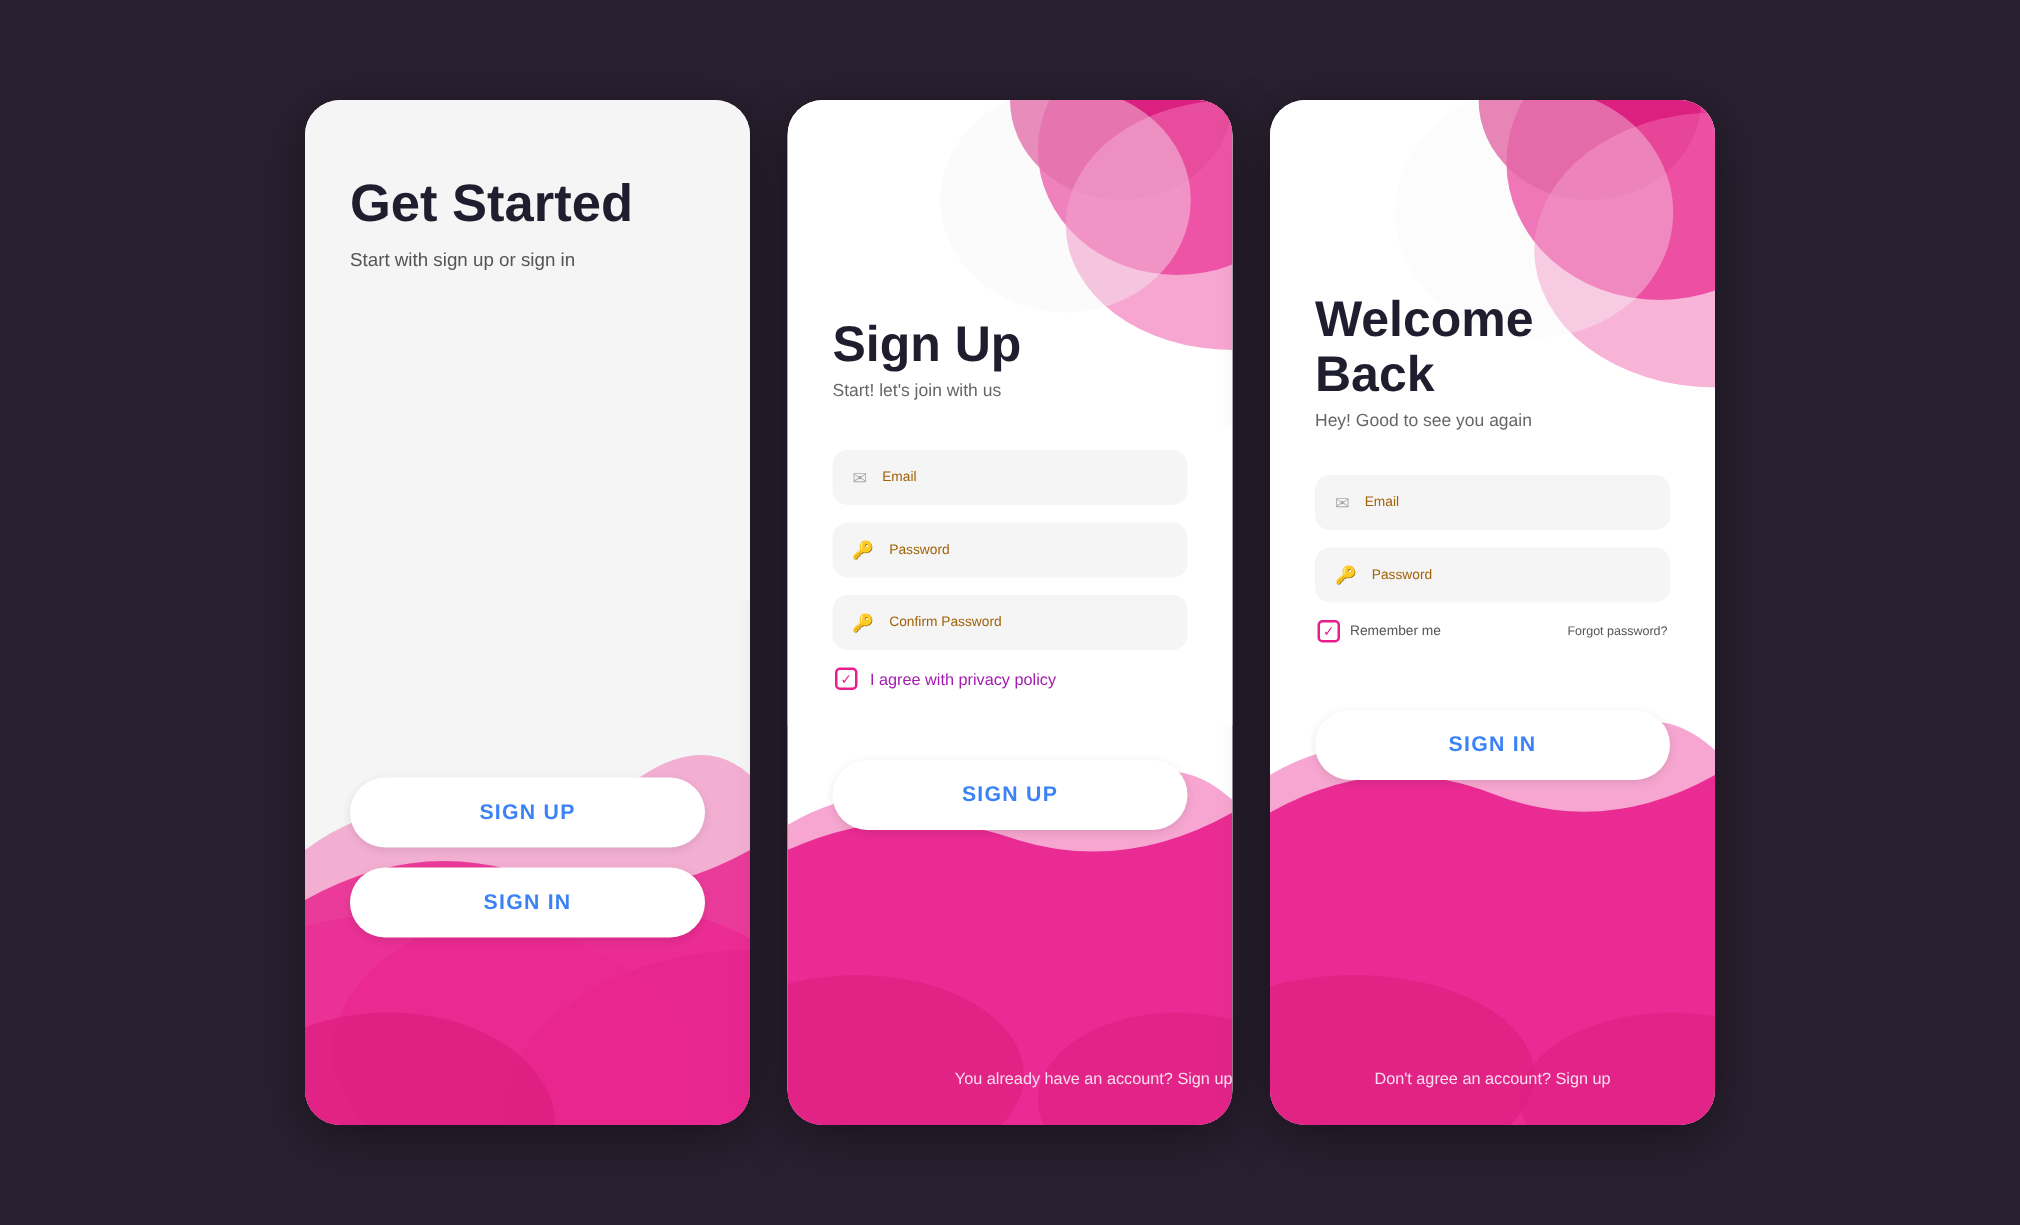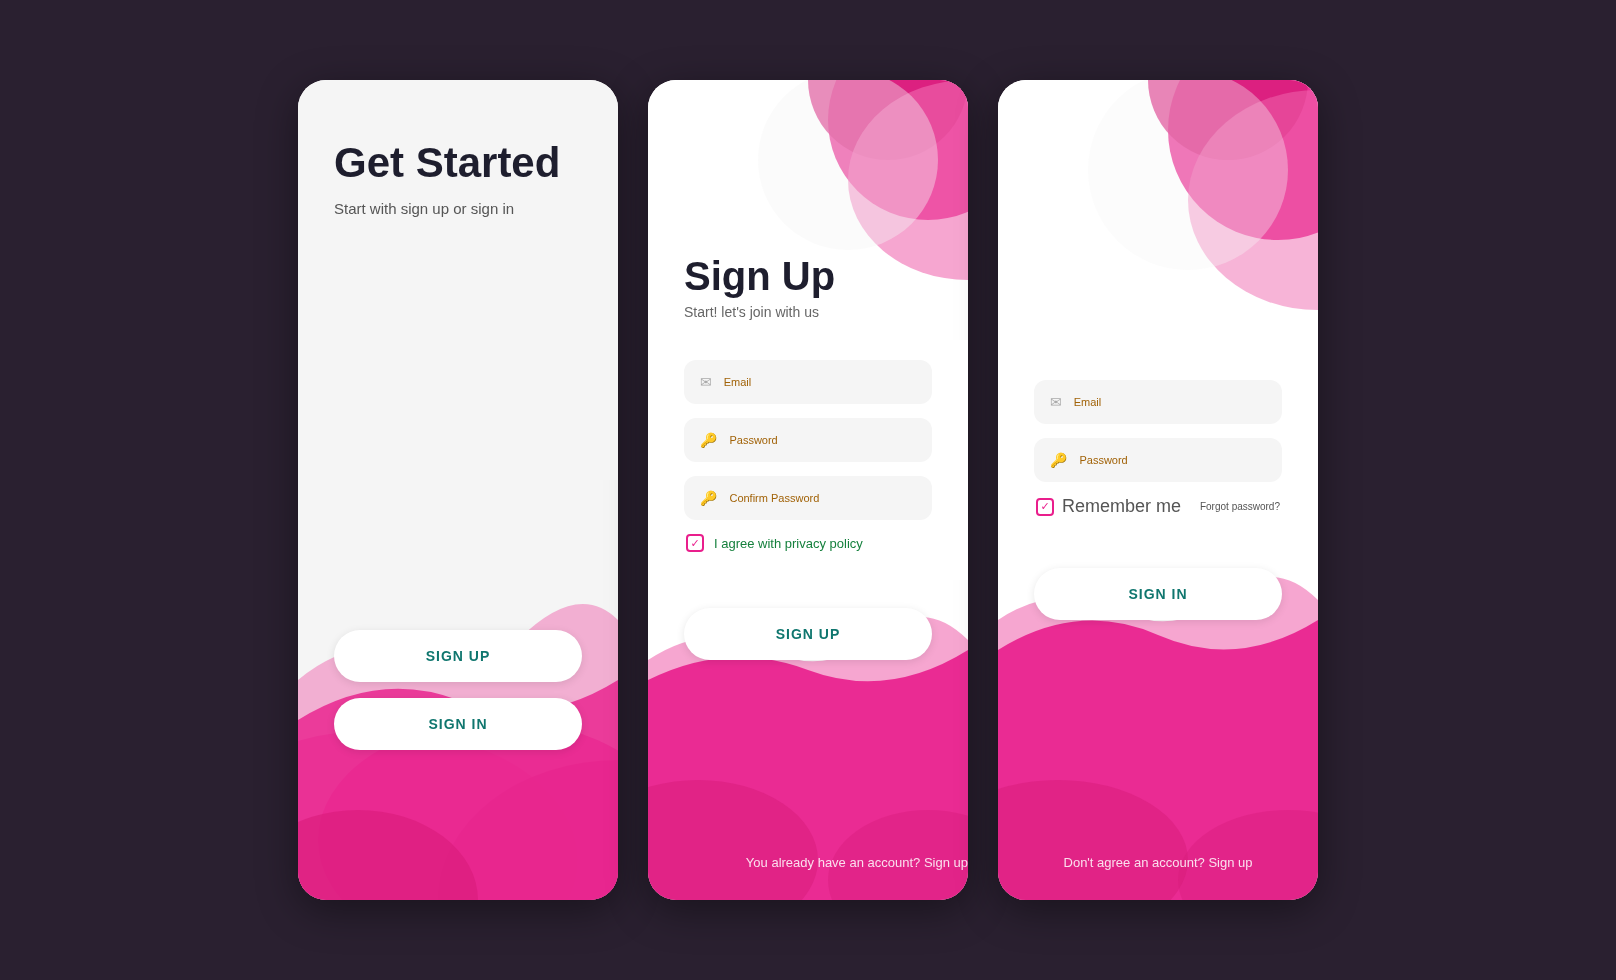--- a/index.html
+++ b/index.html
@@ -12,21 +12,21 @@
       font-family: 'Segoe UI', Arial, sans-serif;
       padding: 40px 20px;
     }
     .screens-container {
       display: flex;
       gap: 30px;
       align-items: center;
       justify-content: center;
     }
     .screen {
-      width: 320px;
+      width: 356px;
       min-height: 820px;
       border-radius: 28px;
       overflow: hidden;
       position: relative;
       background: #f5f5f5;
       display: flex;
       flex-direction: column;
       box-shadow: 0 10px 40px rgba(0,0,0,0.4);
     }
 
@@ -72,23 +72,23 @@
       gap: 16px;
       padding: 0 36px;
       z-index: 10;
     }
     .btn-pill {
       width: 100%;
       padding: 18px;
       border-radius: 50px;
       border: none;
       background: white;
-      font-size: 14px;
+      font-size: 17px;
       font-weight: 800;
-      color: #0f766e;
+      color: #3b82f6;
       letter-spacing: 1px;
       cursor: pointer;
       text-transform: uppercase;
       box-shadow: 0 2px 8px rgba(0,0,0,0.1);
     }
 
     
     .screen2 {
       background: white;
     }
@@ -166,21 +166,21 @@
       justify-content: center;
       flex-shrink: 0;
       background: white;
     }
     .checkbox-check {
       color: #e91e8c;
       font-size: 11px;
     }
     .checkbox-label {
       font-size: 13px;
-      color: #15803d;
+      color: #a21caf;
     }
     .screen2 .bottom-section {
       position: relative;
       height: 320px;
       overflow: hidden;
       margin-top: auto;
     }
     .screen2 .blob-bottom {
       position: absolute;
       bottom: 0;
@@ -255,21 +255,21 @@
       justify-content: space-between;
       margin-top: 8px;
       padding: 0 2px;
     }
     .remember-left {
       display: flex;
       align-items: center;
       gap: 8px;
     }
     .remember-label {
-      font-size: 18px;
+      font-size: 11px;
       color: #555;
     }
     .forgot-text {
       font-size: 10px;
       color: #555;
     }
     .screen3 .bottom-section {
       position: relative;
       height: 360px;
       overflow: hidden;
@@ -375,20 +375,27 @@
   </div>
 
   <div class="screen screen3">
     <div class="top-section">
       <svg class="blob-top" viewBox="0 0 320 280" xmlns="http://www.w3.org/2000/svg" preserveAspectRatio="none">
         <circle cx="280" cy="50" r="110" fill="#e91e8c" opacity="0.9"></circle>
         <circle cx="230" cy="0" r="80" fill="#d81b7a" opacity="0.8"></circle>
         <ellipse cx="320" cy="120" rx="130" ry="110" fill="#f06ab0" opacity="0.5"></ellipse>
         <circle cx="190" cy="90" r="100" fill="#f5f5f5" opacity="0.35"></circle>
       </svg>
+      <div class="title-area">
+        <div class="title">
+          <span>Welcome</span><br>
+          <span>Back</span>
+        </div>
+        <div class="subtitle">Hey! Good to see you again</div>
+      </div>
     </div>
     <div class="form-section">
       <div class="input-group">
         <span class="input-icon">✉</span>
         <span class="input-placeholder">Email</span>
       </div>
       <div class="input-group">
         <span class="input-icon">🔑</span>
         <span class="input-placeholder">Password</span>
       </div>

